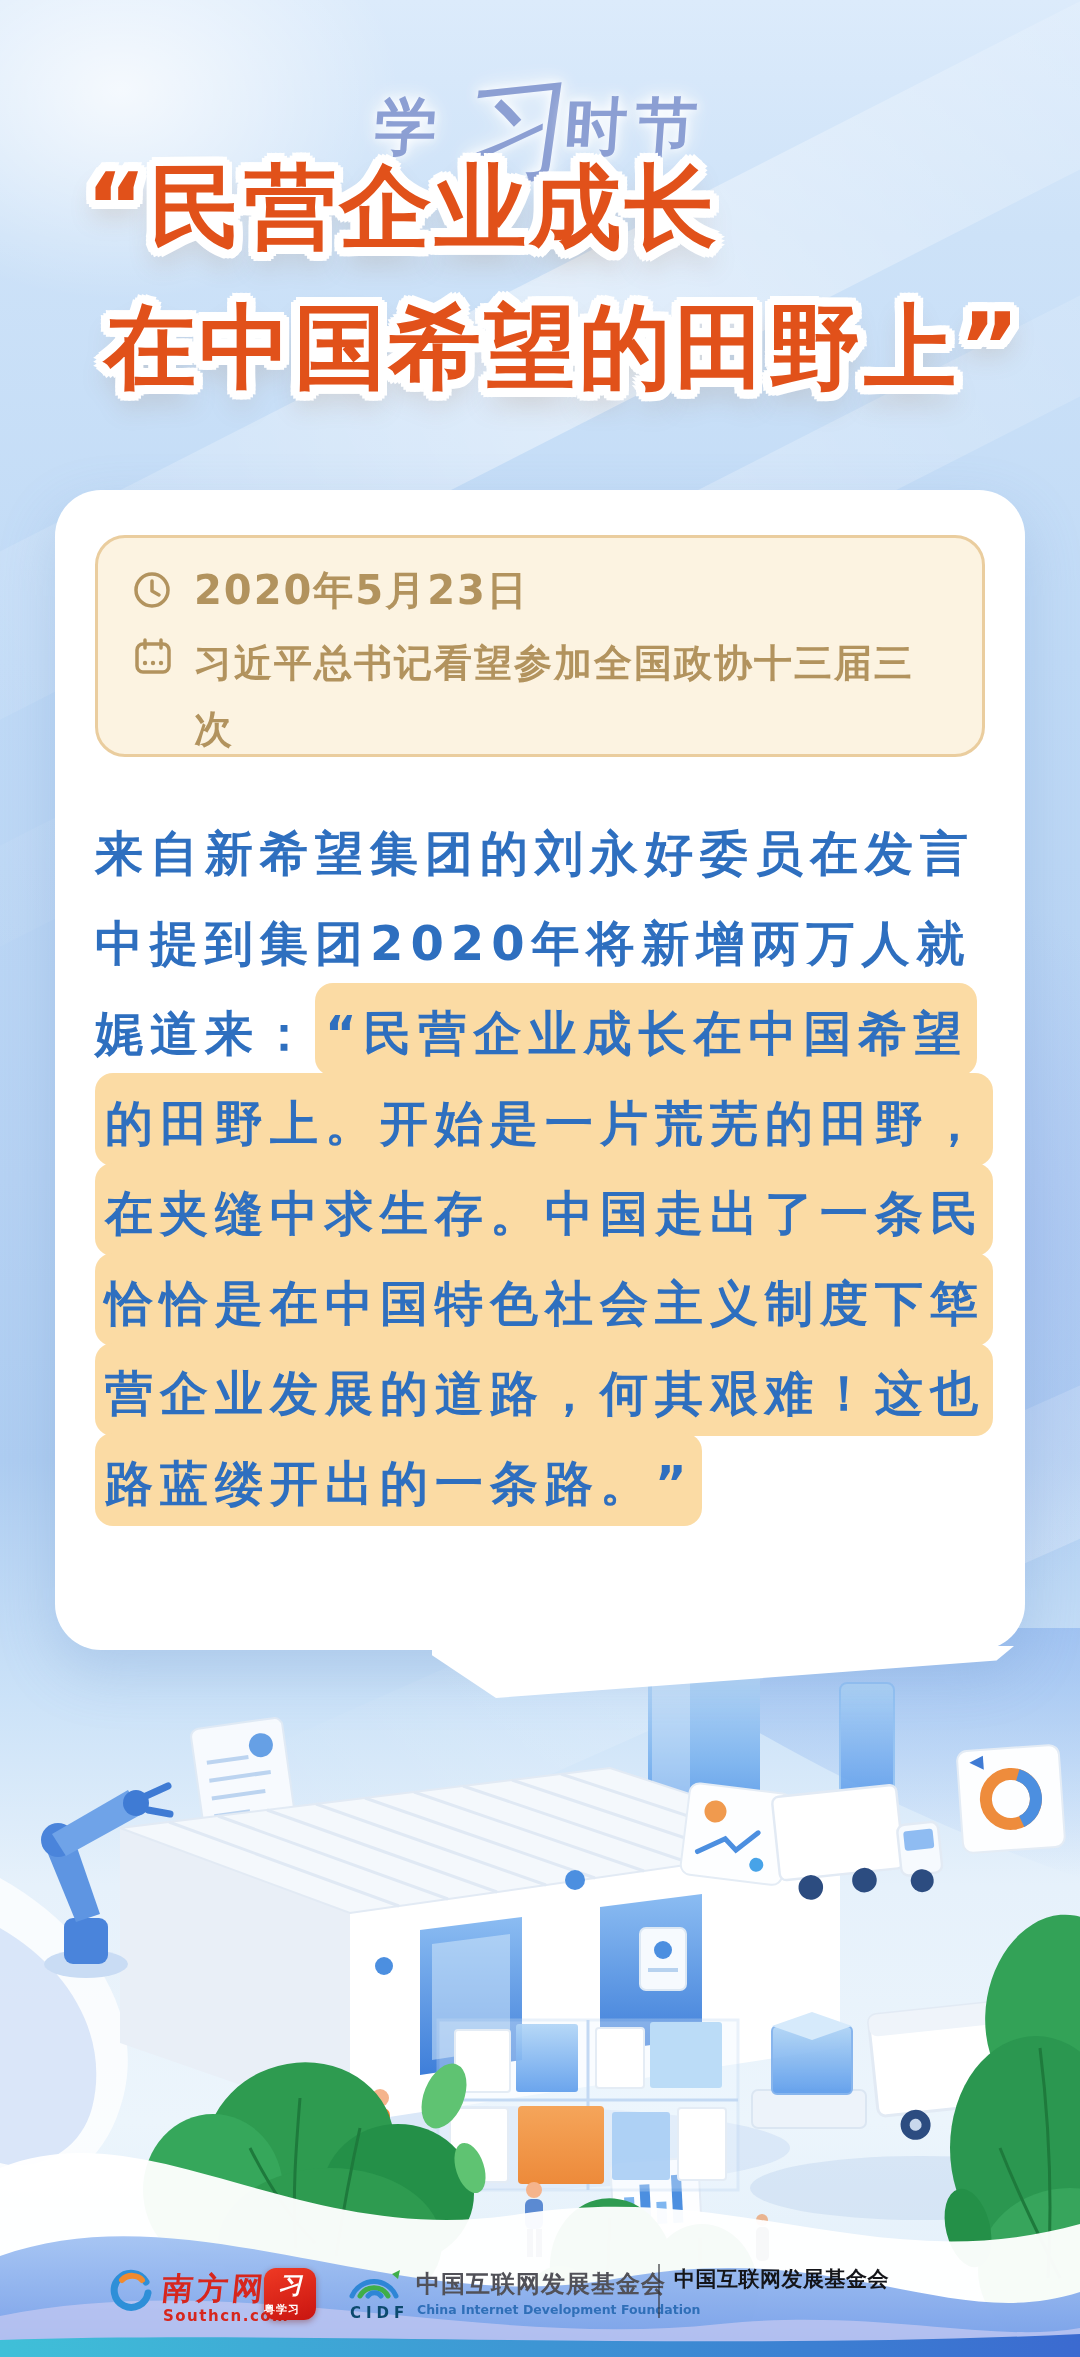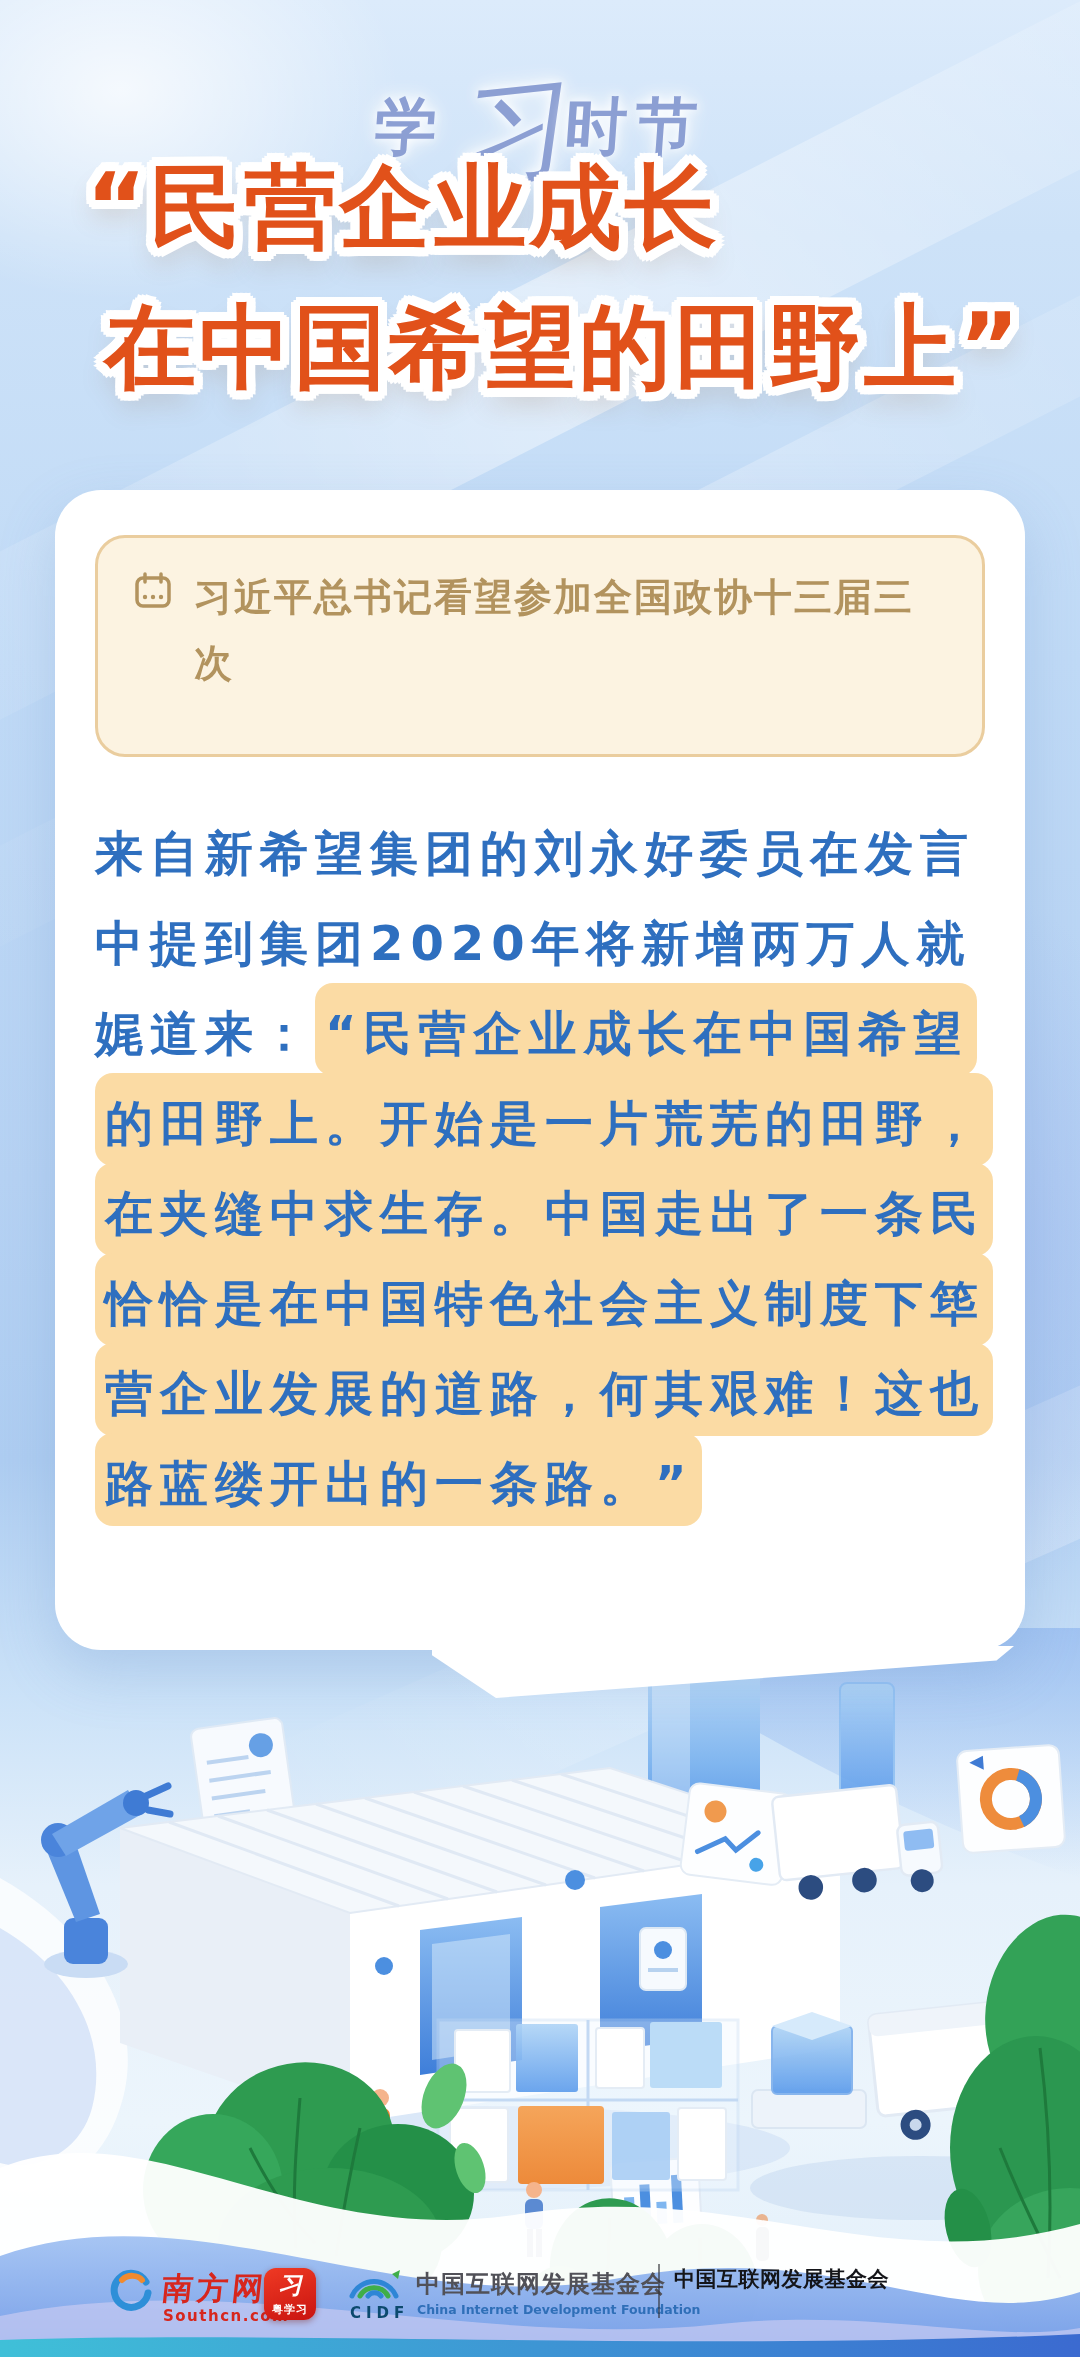--- a/index.html
+++ b/index.html
@@ -46,38 +46,38 @@
   .card-tail{position:absolute;left:432px;top:1646px;width:582px;height:52px;background:#ffffff;z-index:3;
     clip-path:polygon(0% 0%,100% 0%,97% 28%,11% 100%,0% 18%);}
 
   
   .info-box{position:absolute;left:40px;top:45px;width:890px;height:222px;background:#fcf3e1;
     border:3px solid #eacd9e;border-radius:30px;box-sizing:border-box;padding:26px 30px 0 34px;color:#b2935e;}
   .info-row{display:flex;align-items:flex-start;}
   .info-row .ic{flex:0 0 62px;padding-top:6px;}
   .date-text{font-size:40px;font-weight:700;letter-spacing:2px;line-height:52px;}
   .event-text{font-size:38px;font-weight:700;letter-spacing:2px;line-height:66px;}
-  .info-row + .info-row{margin-top:14px;font-style:italic;}
+  .info-row + .info-row{margin-top:14px;}
 
   
   .para{position:absolute;left:40px;top:318px;width:895px;}
   .para-line{height:90px;line-height:90px;font-size:48px;font-weight:700;color:#2e6fbf;
     letter-spacing:7px;white-space:nowrap;}
   .para-line .hl{background:#fbdba4;border-radius:18px;padding:22px 8px 15px 10px;}
 
   
   .footer{position:absolute;left:0;top:2252px;width:1080px;height:100px;z-index:6;}
   .f-abs{position:absolute;}
   .southcn-name{font-size:31px;font-weight:900;color:#d7261d;letter-spacing:4px;transform:skewX(-6deg);}
   .southcn-domain{font-size:15px;font-weight:700;color:#d7261d;letter-spacing:1.5px;}
   .yxx{width:52px;height:52px;background:linear-gradient(160deg,#ef3a24,#c91410);border-radius:12px;
     position:relative;box-shadow:0 2px 6px rgba(120,20,10,.4);}
   .yxx .glyph{position:absolute;left:0;right:0;top:1px;text-align:center;color:#fff;font-size:24px;font-weight:700;
     font-style:italic;font-family:"DejaVu Serif","Liberation Serif",serif;}
-  .yxx .lab{position:absolute;left:0;right:0;bottom:3px;text-align:center;color:#fff;font-size:11px;font-weight:700;letter-spacing:1px;}
+  .yxx .lab{position:absolute;left:0;right:0;bottom:3px;color:#fff;font-size:11px;font-weight:700;letter-spacing:1px;}
   .cidf-abbr{font-size:15px;font-weight:700;color:#0c4a6e;letter-spacing:5px;}
   .cidf-cn{font-size:24px;font-weight:700;color:#515158;letter-spacing:1px;}
   .cidf-en{font-size:12.5px;font-weight:700;color:#2f6fb8;}
   .f-divider{width:2px;height:54px;background:rgba(50,50,55,.6);}
   .credit{font-size:21px;font-weight:700;color:#141519;line-height:27px;letter-spacing:.5px;}
 
   .illus{position:absolute;left:0;top:1628px;z-index:1;}
 </style>
 </head>
 <body>
@@ -291,20 +291,29 @@
   <path d="M0,540 C150,480 300,622 520,586 C740,552 880,652 1080,596 L1080,730 L0,730 Z" fill="#ffffff" opacity=".96"></path>
   <path d="M0,628 C190,560 400,692 620,650 C840,610 950,706 1080,664 L1080,730 L0,730 Z" fill="url(#g-wblue)" opacity=".92"></path>
   <path d="M0,688 C240,640 480,722 720,696 C880,680 990,716 1080,700 L1080,730 L0,730 Z" fill="#c3c8f2" opacity=".75"></path>
   <path d="M0,712 C300,702 700,724 1080,706 L1080,730 L0,730 Z" fill="url(#g-teal)"></path>
 </svg>
 
 <div class="card">
   <div class="info-box">
     <div class="info-row">
       <span class="ic">
+        <svg width="40" height="40" viewBox="0 0 40 40">
+          <circle cx="20" cy="20" r="16" fill="none" stroke="#b2935e" stroke-width="3.5"></circle>
+          <path d="M20,11 L20,21 L27,25" fill="none" stroke="#b2935e" stroke-width="3.5" stroke-linecap="round" stroke-linejoin="round"></path>
+        </svg>
+      </span>
+      <span class="date-text">2020年5月23日</span>
+    </div>
+    <div class="info-row">
+      <span class="ic">
         <svg width="42" height="42" viewBox="0 0 42 42">
           <rect x="5" y="8" width="32" height="28" rx="6" fill="none" stroke="#b2935e" stroke-width="3.5"></rect>
           <line x1="13" y1="4" x2="13" y2="12" stroke="#b2935e" stroke-width="3.5" stroke-linecap="round"></line>
           <line x1="29" y1="4" x2="29" y2="12" stroke="#b2935e" stroke-width="3.5" stroke-linecap="round"></line>
           <circle cx="13" cy="27" r="2.2" fill="#b2935e"></circle>
             <circle cx="21" cy="27" r="2.2" fill="#b2935e"></circle>
             <circle cx="29" cy="27" r="2.2" fill="#b2935e"></circle>
         </svg>
       </span>
       <span class="event-text"><span>习近平总书记看望参加全国政协十三届三次</span><br></span>

